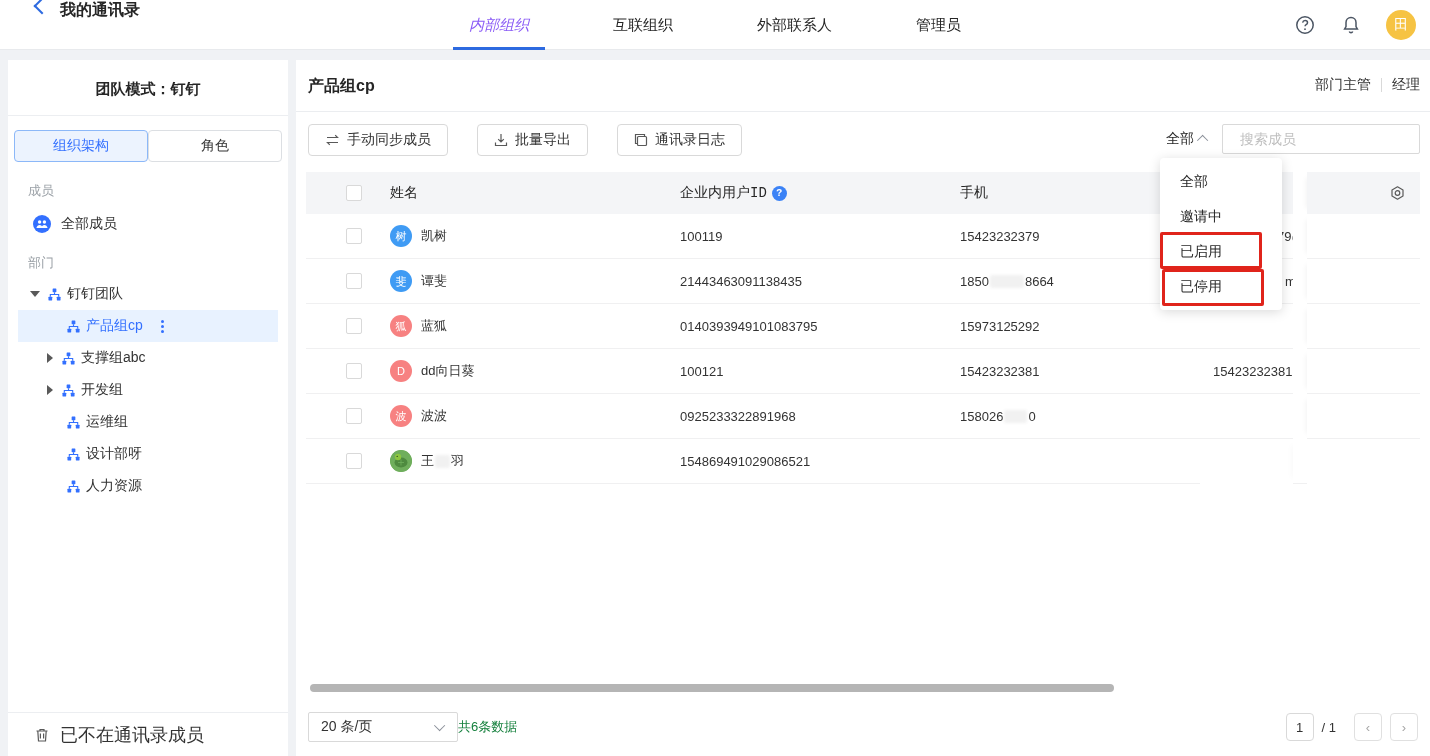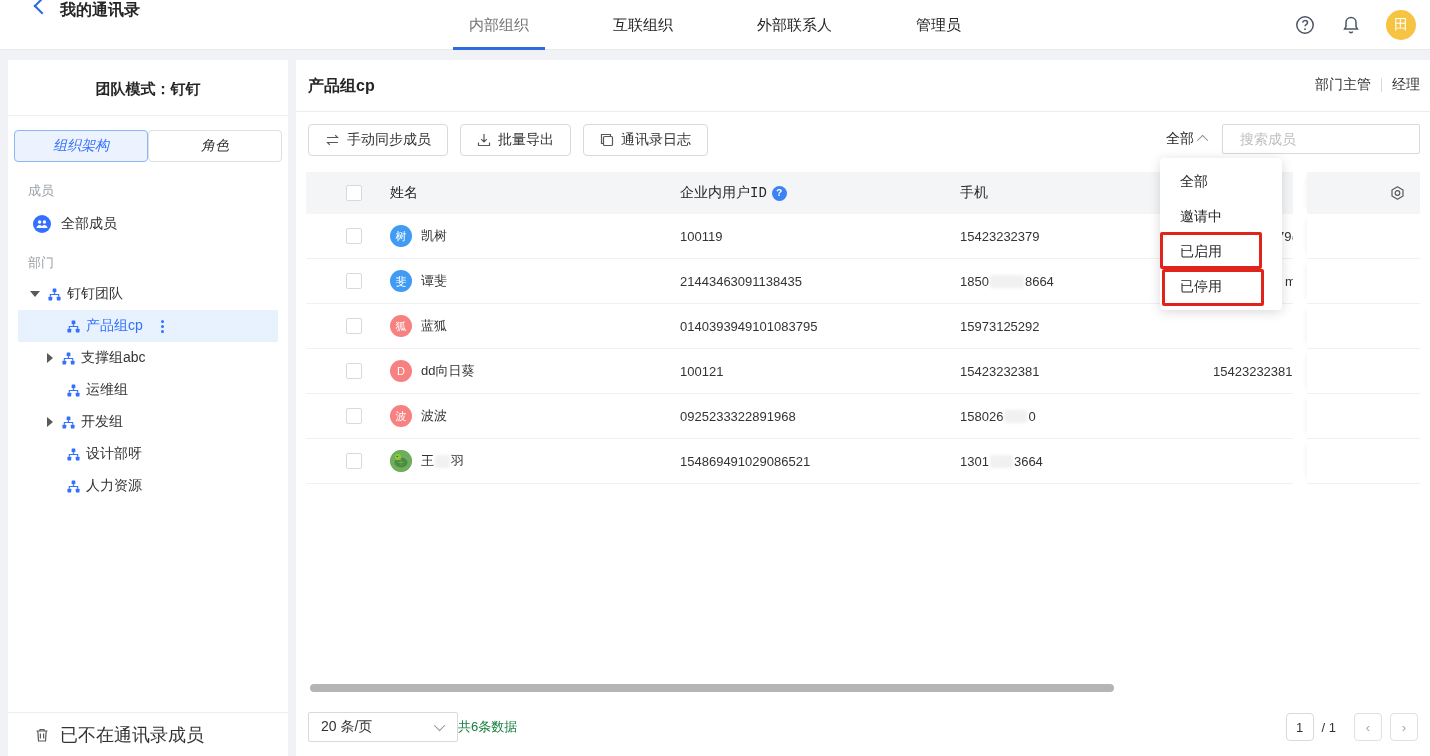--- a/index.html
+++ b/index.html
@@ -3,30 +3,30 @@
 <meta charset="utf-8">
 <style>
   * { margin:0; padding:0; box-sizing:border-box; }
   html,body { width:1430px; height:756px; font-family:"Liberation Sans","DejaVu Sans",sans-serif; background:#f0f2f5; overflow:hidden; }
   .topbar { position:absolute; left:0; top:0; width:1430px; height:50px; background:#fff; border-bottom:1px solid #e8eaed; z-index:30; }
   .back-group { position:absolute; left:36px; top:0; height:50px; display:flex; align-items:flex-start; gap:12px; cursor:pointer; }
   .back-chevron { width:12px; height:12px; border-left:2px solid #2d6ae0; border-bottom:2px solid #2d6ae0; transform:rotate(45deg); }
   .back-label { font-size:16px; color:#262626; font-weight:600; }
   .tabs { position:absolute; left:50%; transform:translateX(-50%); top:0; height:50px; display:flex; }
   .tab { height:50px; padding:0 16px; margin:0 26px; display:flex; align-items:center; font-size:15px; color:#262626; cursor:pointer; position:relative; }
-  .tab.active { color:#737373; }
+  .tab.active { color:#8b5cf6;font-style:italic; }
   .tab.active::after { content:""; position:absolute; left:0; right:0; bottom:0; height:3px; background:#2d6ae0; }
   .topbar-right { position:absolute; right:14px; top:0; height:50px; display:flex; align-items:center; gap:24px; }
   .icon-btn { width:22px; height:22px; display:flex; align-items:center; justify-content:center; color:#4b5563; cursor:pointer; }
   .avatar-top { width:30px; height:30px; border-radius:50%; display:flex; align-items:center; justify-content:center; color:#fff; font-size:14px; cursor:pointer; }
 
   .sidebar { position:absolute; left:8px; top:60px; bottom:0; width:280px; background:#fff; z-index:5; }
   .team-mode { text-align:center; font-size:15px; font-weight:700; color:#262626; padding:20px 0 16px; }
   .side-divider { border-bottom:1px solid #eceef1; margin:0 0; }
-  .view-tabs { display:flex; padding:14px 6px 8px;font-style:italic; }
+  .view-tabs { display:flex; padding:14px 6px 8px; }
   .view-tab { flex:1; height:32px; display:flex; align-items:center; justify-content:center; font-size:14px; border-radius:4px; cursor:pointer; border:1px solid #dcdfe3; background:#fff; color:#333; }
   .view-tab.active { background:#ecf3fe; border-color:#8cb8f8; color:#3370ff; }
   .section-label { padding:12px 20px 6px; font-size:13px; color:#9aa0a6; }
   .side-item { height:36px; display:flex; align-items:center; gap:10px; padding-left:25px; font-size:14px; color:#333; cursor:pointer; }
   .tree { font-size:14px; color:#333; }
   .tree-row { height:32px; display:flex; align-items:center; cursor:pointer; position:relative; }
   .tree-row.selected { background:#e8f2ff; margin:0 10px; padding-right:6px; }
   .caret-down { width:0; height:0; border-left:5px solid transparent; border-right:5px solid transparent; border-top:6px solid #595959; margin-left:22px; margin-right:8px; }
   .caret-right { width:0; height:0; border-top:5px solid transparent; border-bottom:5px solid transparent; border-left:6px solid #595959; margin-left:39px; margin-right:9px; }
   .tree-indent-leaf { margin-left:59px; }
@@ -37,21 +37,21 @@
   .tree-row.selected .tree-label { color:#3370ff; }
   .sidebar-footer { position:absolute; left:0; right:0; bottom:0; height:44px; border-top:1px solid #eceef1; display:flex; align-items:center; gap:10px; padding-left:26px; font-size:18px; color:#333; cursor:pointer; background:#fff; }
 
   .main { position:absolute; left:296px; top:60px; right:0; bottom:0; background:#fff; }
   .main-header { position:absolute; left:0; right:0; top:0; height:52px; border-bottom:1px solid #ebedf0; }
   .main-title { position:absolute; left:12px; top:16px; font-size:16px; font-weight:700; color:#262626; }
   .role-links { position:absolute; right:10px; top:16px; display:flex; align-items:center; gap:10px; font-size:14px; color:#333; }
   .role-link { cursor:pointer; }
   .role-sep { width:1px; height:14px; background:#d9d9d9; }
 
-  .toolbar { position:absolute; left:12px; top:64px; display:flex; gap:12px; }
+  .toolbar { position:absolute; left:12px; top:64px; display:flex; gap:29px; }
   .tool-btn { height:32px; display:flex; align-items:center; gap:7px; padding:0 16px; border:1px solid #d9d9d9; border-radius:4px; background:#fff; font-size:14px; color:#333; cursor:pointer; }
   .tool-btn svg { color:#595959; }
   .filter-group { position:absolute; right:10px; top:64px; display:flex; align-items:center; }
   .filter-trigger { display:flex; align-items:center; gap:6px; font-size:14px; color:#262626; cursor:pointer; margin-right:14px; }
   .chev-up { width:8px; height:8px; border-left:1.5px solid #8a8f99; border-top:1.5px solid #8a8f99; transform:rotate(45deg) translateY(2px); }
   .search-box { width:198px; height:30px; border:1px solid #d9d9d9; border-radius:2px; display:flex; align-items:center; padding:0 10px; gap:7px; background:#fff; }
   .search-box input { border:none; outline:none; flex:1; font-size:14px; color:#333; font-family:inherit; background:transparent; }
   .search-box input::placeholder { color:#bfbfbf; }
 
   .table-wrap { position:absolute; left:10px; right:10px; top:112px; }
@@ -168,37 +168,37 @@
       <span class="caret-right"></span>
       <svg class="org-icon" viewBox="0 0 14 14">
           <rect x="5" y="0.5" width="4" height="4" rx="0.5" fill="#3370ff"></rect>
           <path d="M7 4.5v2.5M2.5 9.5V7h9v2.5" stroke="#3370ff" stroke-width="1.2" fill="none"></path>
           <rect x="0.5" y="9.5" width="4" height="4" rx="0.5" fill="#3370ff"></rect>
           <rect x="9.5" y="9.5" width="4" height="4" rx="0.5" fill="#3370ff"></rect>
         </svg>
       <span class="tree-label">支撑组abc</span>
     </div>
     <div class="tree-row">
-      <svg class="org-icon tree-indent-leaf" viewBox="0 0 14 14">
-          <rect x="5" y="0.5" width="4" height="4" rx="0.5" fill="#3370ff"></rect>
-          <path d="M7 4.5v2.5M2.5 9.5V7h9v2.5" stroke="#3370ff" stroke-width="1.2" fill="none"></path>
-          <rect x="0.5" y="9.5" width="4" height="4" rx="0.5" fill="#3370ff"></rect>
-          <rect x="9.5" y="9.5" width="4" height="4" rx="0.5" fill="#3370ff"></rect>
-        </svg>
-      <span class="tree-label">运维组</span>
-    </div>
-    <div class="tree-row">
       <span class="caret-right"></span>
       <svg class="org-icon" viewBox="0 0 14 14">
           <rect x="5" y="0.5" width="4" height="4" rx="0.5" fill="#3370ff"></rect>
           <path d="M7 4.5v2.5M2.5 9.5V7h9v2.5" stroke="#3370ff" stroke-width="1.2" fill="none"></path>
           <rect x="0.5" y="9.5" width="4" height="4" rx="0.5" fill="#3370ff"></rect>
           <rect x="9.5" y="9.5" width="4" height="4" rx="0.5" fill="#3370ff"></rect>
         </svg>
       <span class="tree-label">开发组</span>
+    </div>
+    <div class="tree-row">
+      <svg class="org-icon tree-indent-leaf" viewBox="0 0 14 14">
+          <rect x="5" y="0.5" width="4" height="4" rx="0.5" fill="#3370ff"></rect>
+          <path d="M7 4.5v2.5M2.5 9.5V7h9v2.5" stroke="#3370ff" stroke-width="1.2" fill="none"></path>
+          <rect x="0.5" y="9.5" width="4" height="4" rx="0.5" fill="#3370ff"></rect>
+          <rect x="9.5" y="9.5" width="4" height="4" rx="0.5" fill="#3370ff"></rect>
+        </svg>
+      <span class="tree-label">运维组</span>
     </div>
     <div class="tree-row">
       <svg class="org-icon tree-indent-leaf" viewBox="0 0 14 14">
           <rect x="5" y="0.5" width="4" height="4" rx="0.5" fill="#3370ff"></rect>
           <path d="M7 4.5v2.5M2.5 9.5V7h9v2.5" stroke="#3370ff" stroke-width="1.2" fill="none"></path>
           <rect x="0.5" y="9.5" width="4" height="4" rx="0.5" fill="#3370ff"></rect>
           <rect x="9.5" y="9.5" width="4" height="4" rx="0.5" fill="#3370ff"></rect>
         </svg>
       <span class="tree-label">设计部呀</span>
     </div>
@@ -377,21 +377,20 @@
                 <circle cx="11" cy="11" r="11" fill="#6fae5c"></circle>
                 <ellipse cx="11" cy="12.5" rx="6.5" ry="5" fill="#4e8a3f"></ellipse>
                 <circle cx="8" cy="7" r="3.2" fill="#8cc63f"></circle>
                 <circle cx="7.2" cy="6.4" r="0.7" fill="#2e4d22"></circle>
                 <path d="M8 12.5h6M11 9.5v6" stroke="#6fae5c" stroke-width="0.8"></path>
               </svg>
             </span>
             <span>王<span class="masked" style="width: 15px;"></span>羽</span>
           </div>
           <div class="cell-id">154869491029086521</div>
-          <div class="cell-phone">1301<span class="masked" style="width: 23px;"></span>3664</div>
           <div class="cell-email"></div>
           <div class="cell-gutter"></div>
           <div class="cell-ops"></div>
         </div>
       </div>
   </div>
 
   <div class="dropdown-menu">
     <div class="dd-item">全部</div>
     <div class="dd-item">邀请中</div>

